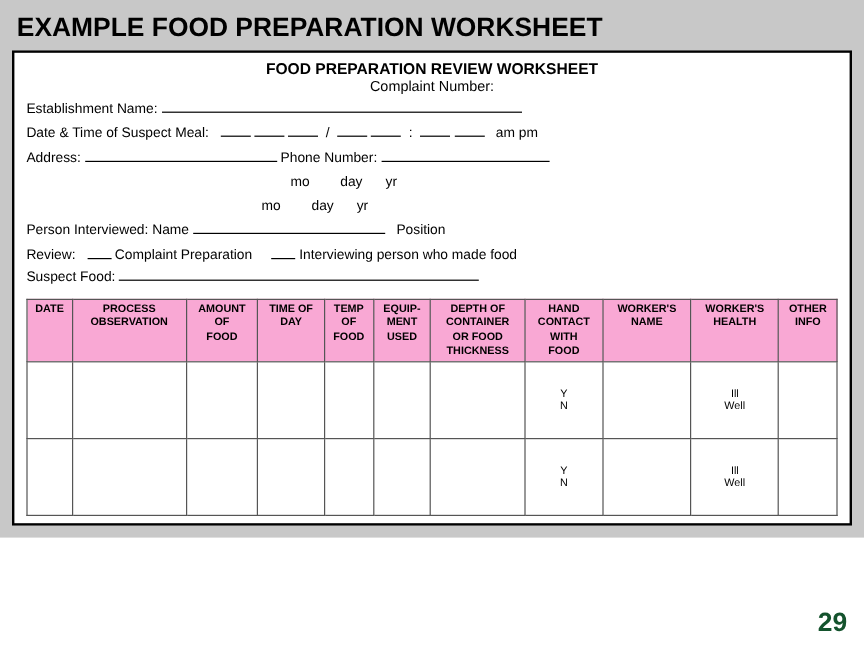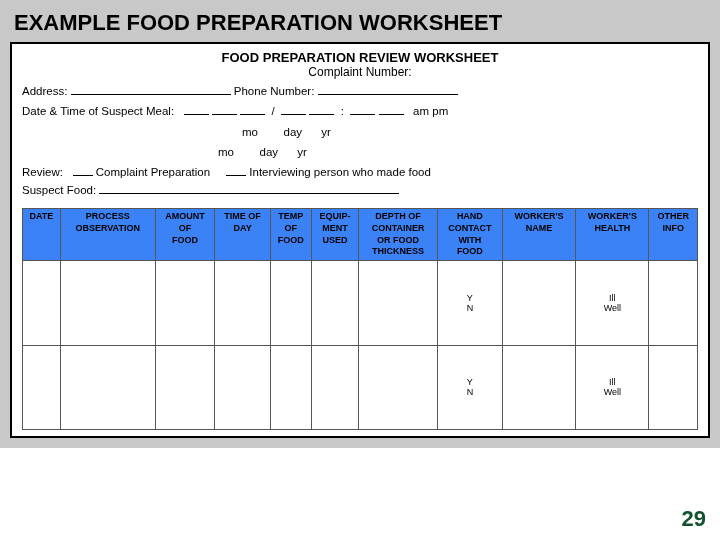--- a/index.html
+++ b/index.html
@@ -83,21 +83,21 @@
     .data-table th, .data-table td {
       border: 1px solid #555;
       font-size: 9px;
       text-align: center;
       vertical-align: top;
       padding: 2px 1px;
     }
 
     .data-table th {
       font-weight: bold;
-      background: #3b82f6;
+      background: #f9a8d4;
       line-height: 1.3;
     }
 
     .data-table td {
       height: 36px;
     }
 
     .yn-cell {
       display: flex;
       flex-direction: column;
@@ -142,59 +142,69 @@
 <div class="page-bg">
   <div class="main-title">EXAMPLE FOOD PREPARATION WORKSHEET</div>
 
   <div class="worksheet-box">
     <div class="review-title">FOOD PREPARATION REVIEW WORKSHEET</div>
     <div class="complaint-number">
       <span>Complaint Number:</span>
     </div>
 
     <div class="form-section">
+      <div class="form-line">
+        <span>Establishment Name:</span>
+        <span class="underline long-line"></span>
+      </div>
+
+      <div class="form-line">
+        <span>Date &amp; Time of Suspect Meal:</span>
+        &nbsp;
+        <span class="underline time-line"></span>
+        <span class="underline time-line"></span>
+        <span class="underline time-line"></span>
+        &nbsp;/&nbsp;
+        <span class="underline time-line"></span>
+        <span class="underline time-line"></span>
+        &nbsp;:&nbsp;
+        <span class="underline time-line"></span>
+        <span class="underline time-line"></span>
+        &nbsp;
+        <span>am  pm</span>
+      </div>
 
       <div class="form-line">
         <span>Address:</span>
         <span class="underline" style="width:160px;"></span>
         <span>Phone Number:</span>
         <span class="underline" style="width:140px;"></span>
-      </div>
-
-      <div class="form-line">
-        <span>Date &amp; Time of Suspect Meal:</span>
-        &nbsp;
-        <span class="underline time-line"></span>
-        <span class="underline time-line"></span>
-        <span class="underline time-line"></span>
-        &nbsp;/&nbsp;
-        <span class="underline time-line"></span>
-        <span class="underline time-line"></span>
-        &nbsp;:&nbsp;
-        <span class="underline time-line"></span>
-        <span class="underline time-line"></span>
-        &nbsp;
-        <span>am  pm</span>
       </div>
       <div class="form-line" style="padding-left: 220px;">
         <span>mo</span>
         &nbsp;&nbsp;&nbsp;&nbsp;&nbsp;&nbsp;
         <span>day</span>
         &nbsp;&nbsp;&nbsp;&nbsp;
         <span>yr</span>
       </div>
 
       <div class="form-line" style="padding-left: 196px;">
         <span>mo</span>
         &nbsp;&nbsp;&nbsp;&nbsp;&nbsp;&nbsp;
         <span>day</span>
         &nbsp;&nbsp;&nbsp;&nbsp;
         <span>yr</span>
       </div>
 
+      <div class="form-line">
+        <span>Person Interviewed:  Name</span>
+        <span class="underline" style="width:160px;"></span>
+        &nbsp;
+        <span>Position</span>
+      </div>
 
       <div class="form-line">
         <span>Review:</span>
         &nbsp;
         <span class="underline xshort-line"></span>
         <span>Complaint Preparation</span>
         &nbsp;&nbsp;&nbsp;
         <span class="underline xshort-line"></span>
         <span>Interviewing person who made food</span>
       </div>

